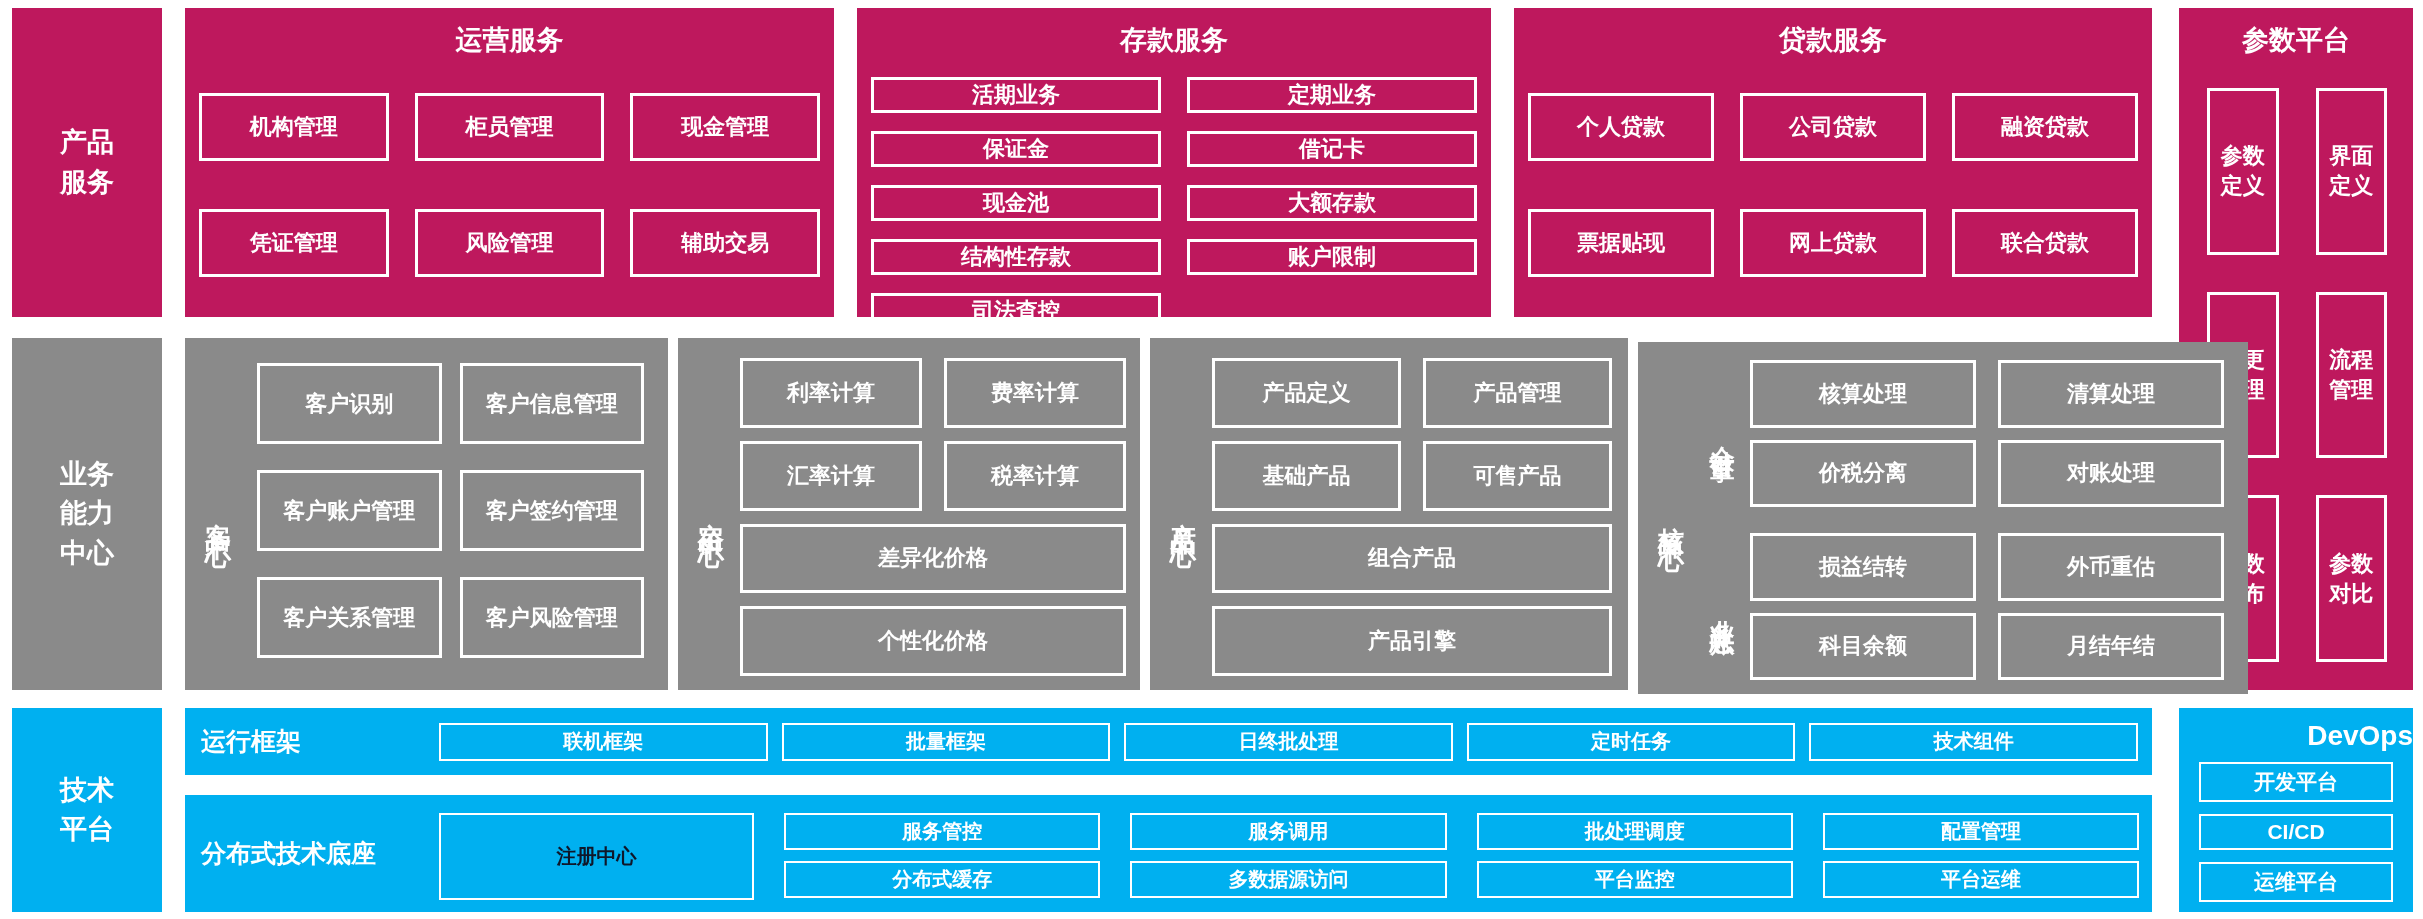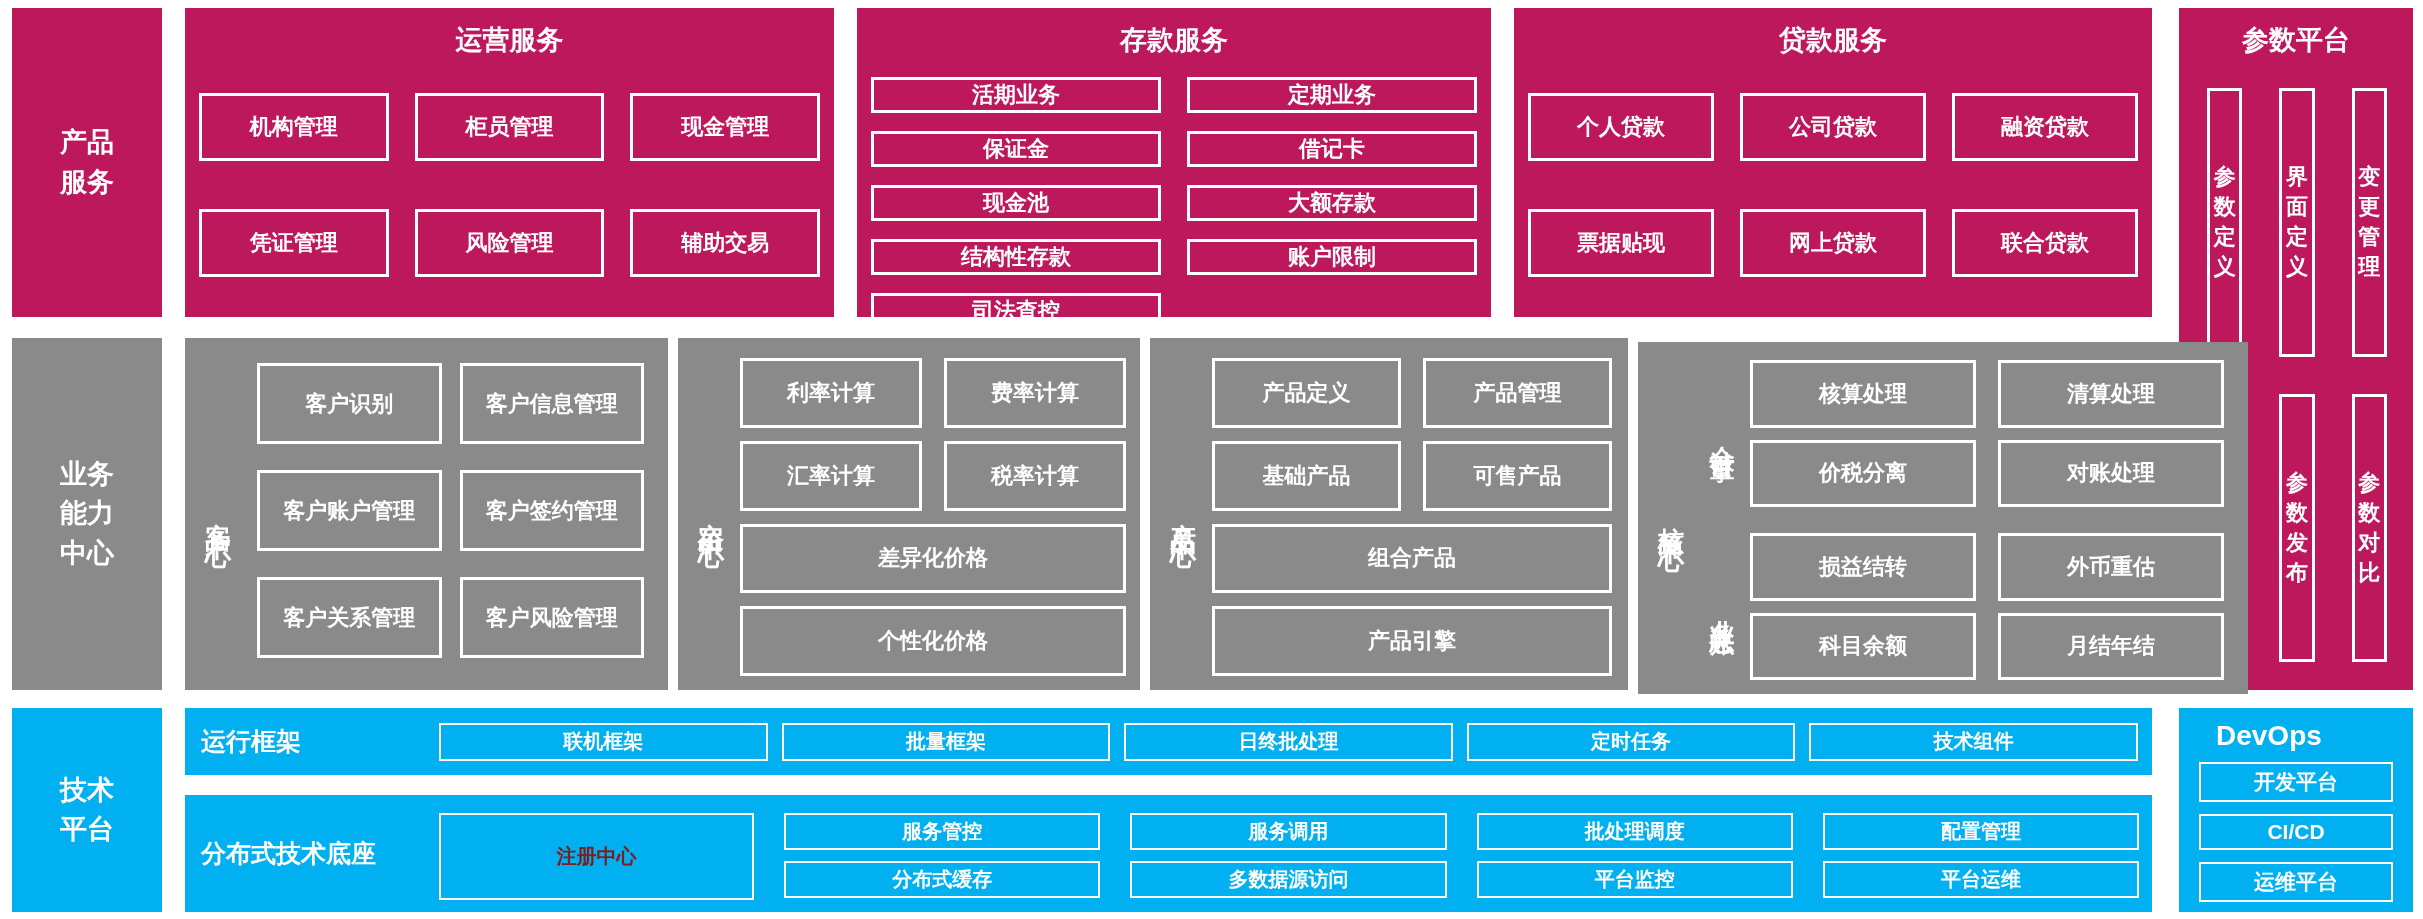--- a/index.html
+++ b/index.html
@@ -40,22 +40,22 @@
             grid-template-columns:repeat(3,1fr); gap:48px 26px; }
   .g-dep  { left:14px; right:14px; top:69px; bottom:20px;
             grid-template-columns:repeat(2,1fr); gap:18px 26px; }
   .g-loan { left:14px; right:14px; top:85px; bottom:40px;
             grid-template-columns:repeat(3,1fr); gap:48px 26px; }
 
   
   .r-param  { left:2179px; top:8px;   width:234px; height:682px; }
   .r-devops { left:2179px; top:708px; width:234px; height:204px; }
   .g-param  { left:28px; right:26px; top:80px; bottom:28px;
-              grid-template-columns:1fr 1fr 1fr; gap:37px; }
-  .devops-title { position:absolute; left:0; right:0; top:12px; text-align:left;
+              grid-template-columns:1fr 1fr; gap:37px; }
+  .devops-title { position:absolute; left:0; right:0; top:12px; text-align:right;
               color:#fff; font-weight:bold; font-size:28px;padding-left:37px; }
   .g-devops { left:20px; right:20px; top:54px; bottom:10px;
               grid-template-columns:1fr; gap:12px; }
   .g-devops .wbox { font-size:21px; border-width:2px; }
 
   
   .sec-customer   { left:185px;  top:338px; width:483px; height:352px; }
   .sec-pricing    { left:678px;  top:338px; width:462px; height:352px; }
   .sec-productc   { left:1150px; top:338px; width:478px; height:352px; }
   .sec-accounting { left:1638px; top:342px; width:610px; height:352px; }
@@ -85,21 +85,21 @@
                  display:flex; align-items:center; }
   .bar-dist    { left:185px; top:795px; width:1967px; height:117px;
                  display:flex; align-items:stretch; }
   .bar-label { flex:0 0 254px; padding-left:16px; box-sizing:border-box;
                color:#fff; font-weight:bold; font-size:25px;
                display:flex; align-items:center; }
   .bar-boxes { flex:1; margin-right:14px; display:grid;
                grid-template-columns:repeat(5,1fr); gap:14px; height:38px; }
   .bar-boxes .wbox, .dist-grid .wbox, .registry { font-size:20px; border-width:2px; }
   .registry { flex:0 0 315px; margin:18px 0 12px 0; box-sizing:border-box;
-              border:2px solid #fff; color:#7f1d1d; font-weight:bold;
+              border:2px solid #fff; color:#0f172a; font-weight:bold;
               display:flex; align-items:center; justify-content:center; }
   .dist-grid { flex:1; margin:18px 13px 14px 30px; display:grid;
                grid-template-columns:repeat(4,1fr); grid-template-rows:1fr 1fr;
                gap:11px 30px; }
 </style>
 </head>
 <body>
 
 <div class="canvas">
 

